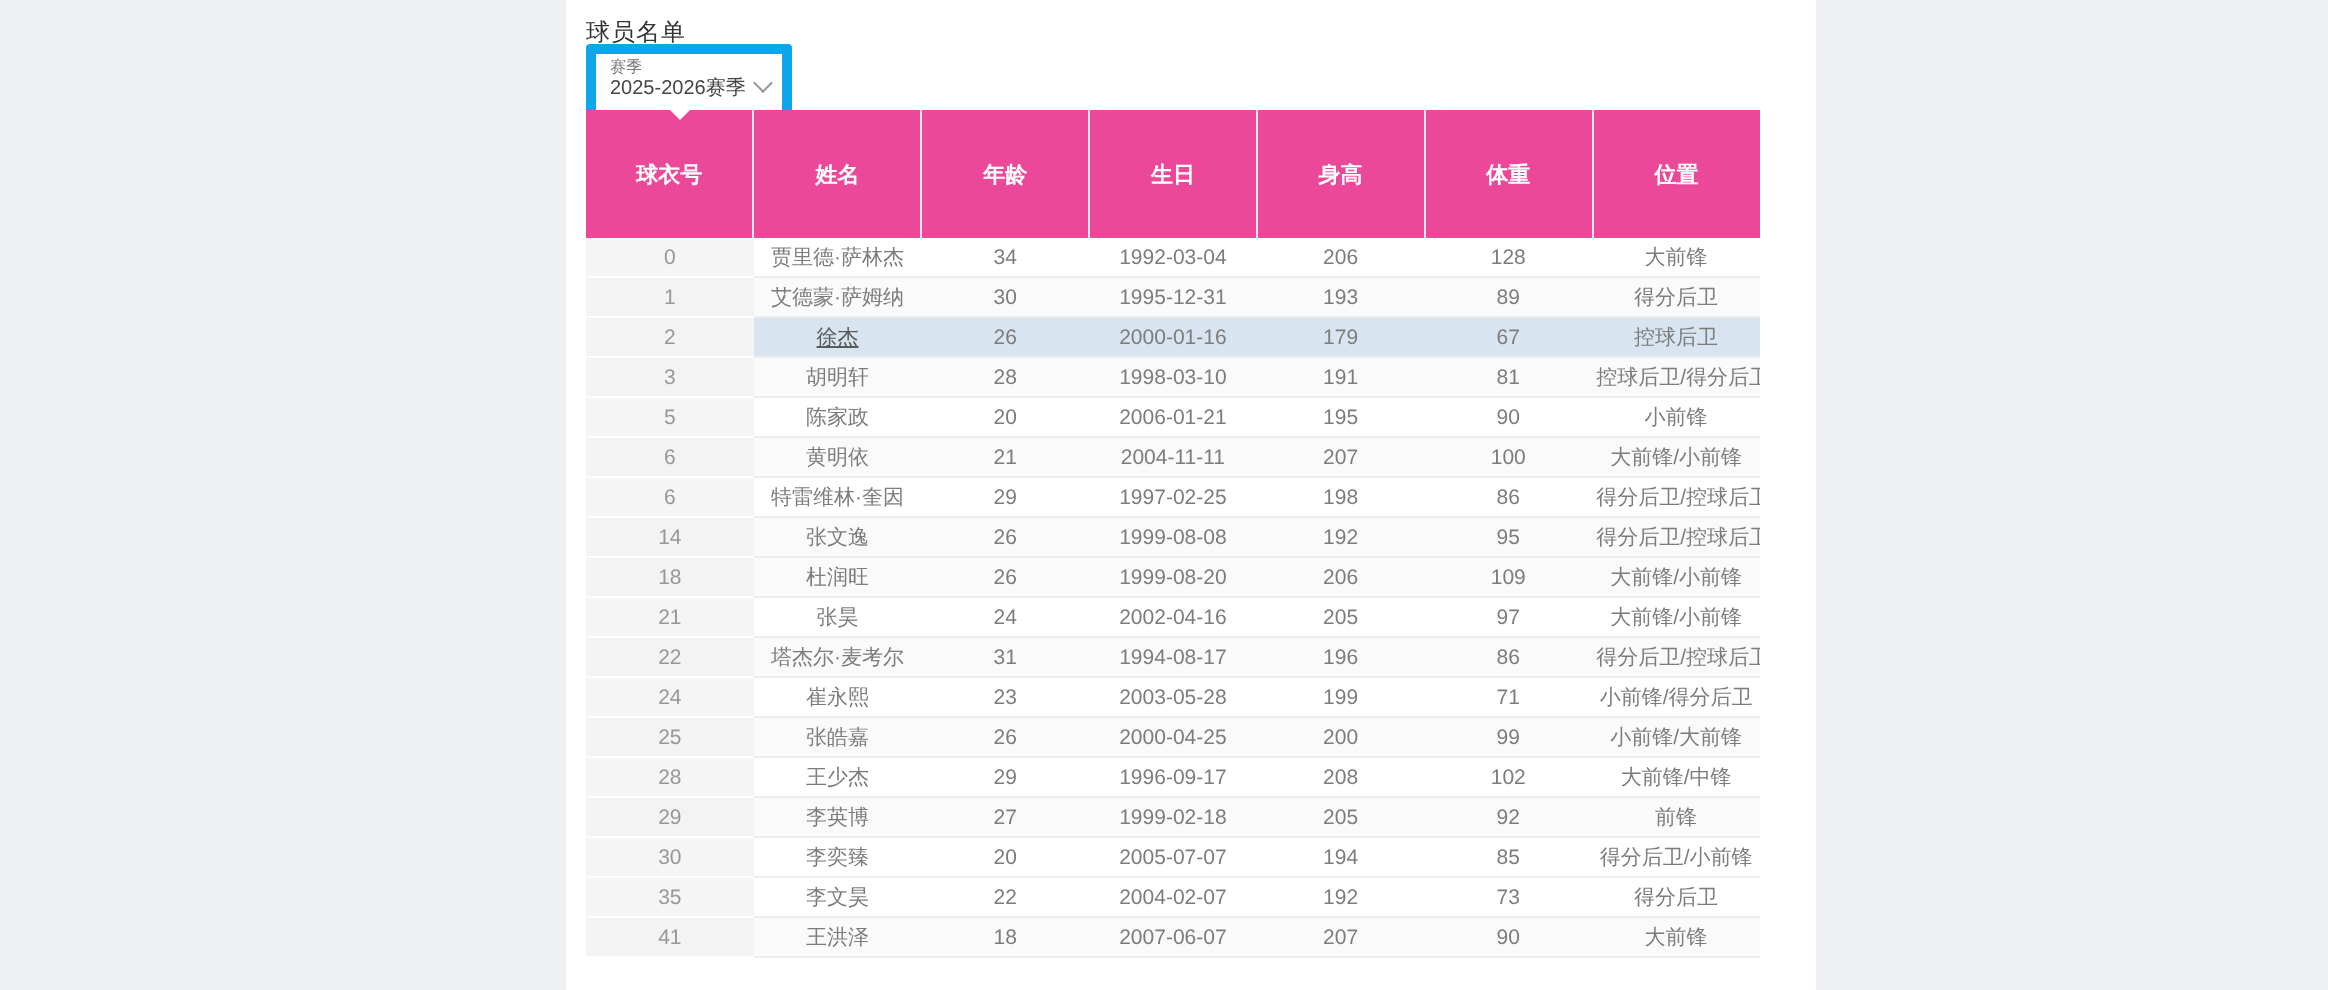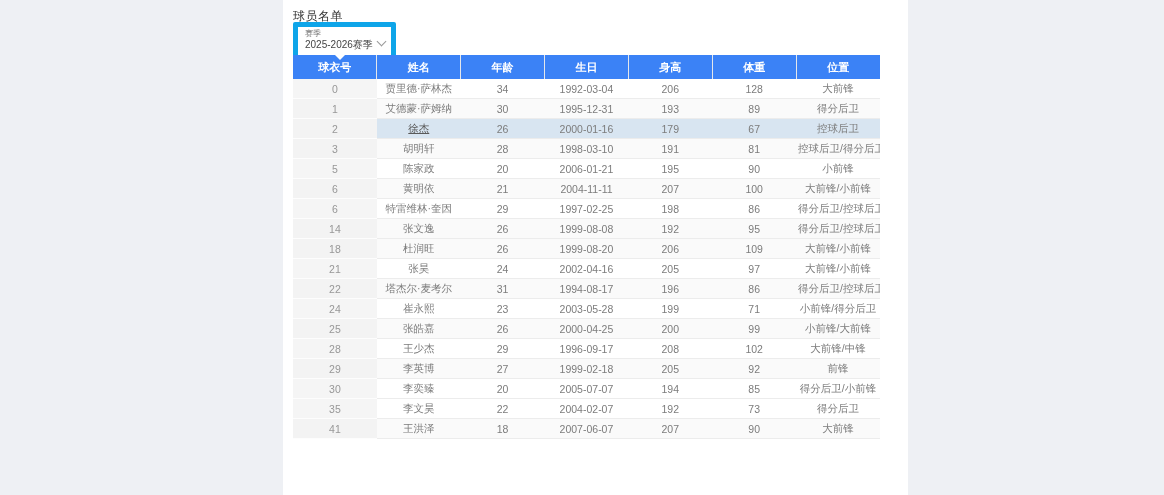--- a/index.html
+++ b/index.html
@@ -33,22 +33,22 @@
     border-right:1px solid #999;border-bottom:1px solid #999;
     transform:rotate(45deg);
   }
   .roster-wrap{
     position:absolute;left:10px;top:55px;width:587px;
   }
   table.roster{
     width:587px;border-collapse:collapse;table-layout:fixed;
   }
   table.roster thead th{
-    background:#3b82f6;color:#ffffff;font-size:11px;font-weight:bold;
-    height:24px;text-align:center;padding:0;position:relative;
+    background:#ec4899;color:#ffffff;font-size:11px;font-weight:bold;
+    height:40px;text-align:center;padding:12px;position:relative;
     border-left:1px solid #e4e7eb;
   }
   table.roster thead th:first-child{border-left:none;}
   .notch{
     position:absolute;top:0;left:42px;width:0;height:0;
     border-left:5px solid transparent;border-right:5px solid transparent;
     border-top:5px solid #ffffff;
   }
   table.roster tbody td{
     height:19px;font-size:10.5px;color:#7c7c7c;text-align:center;

